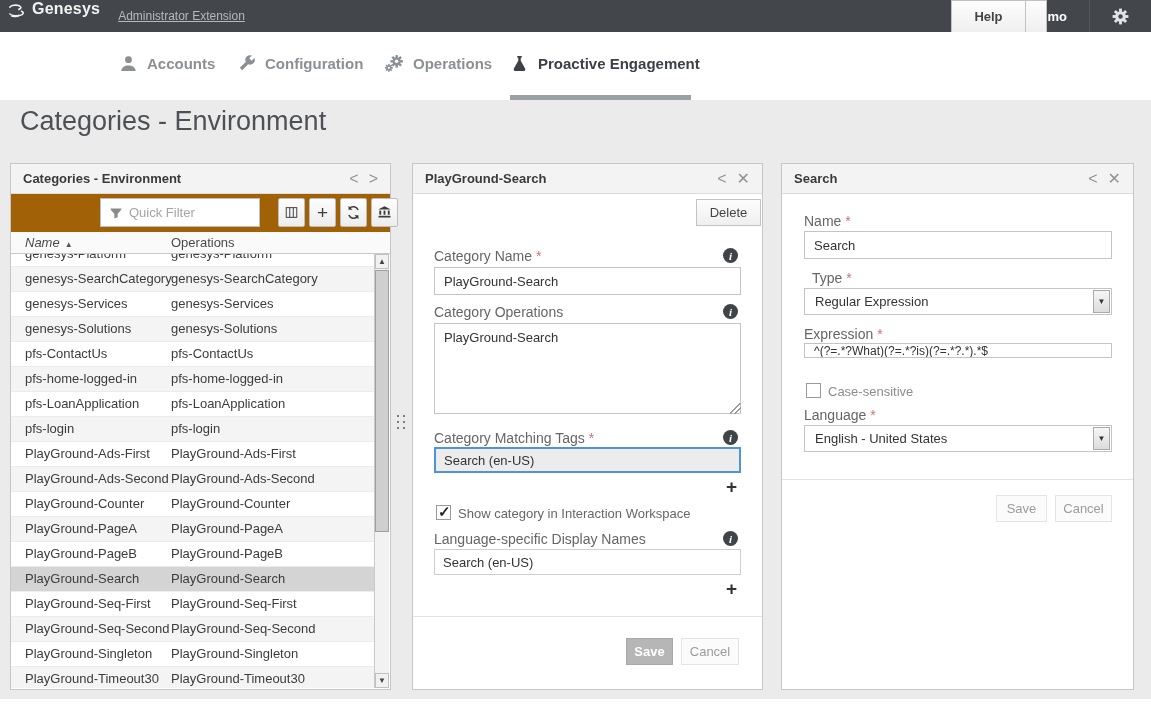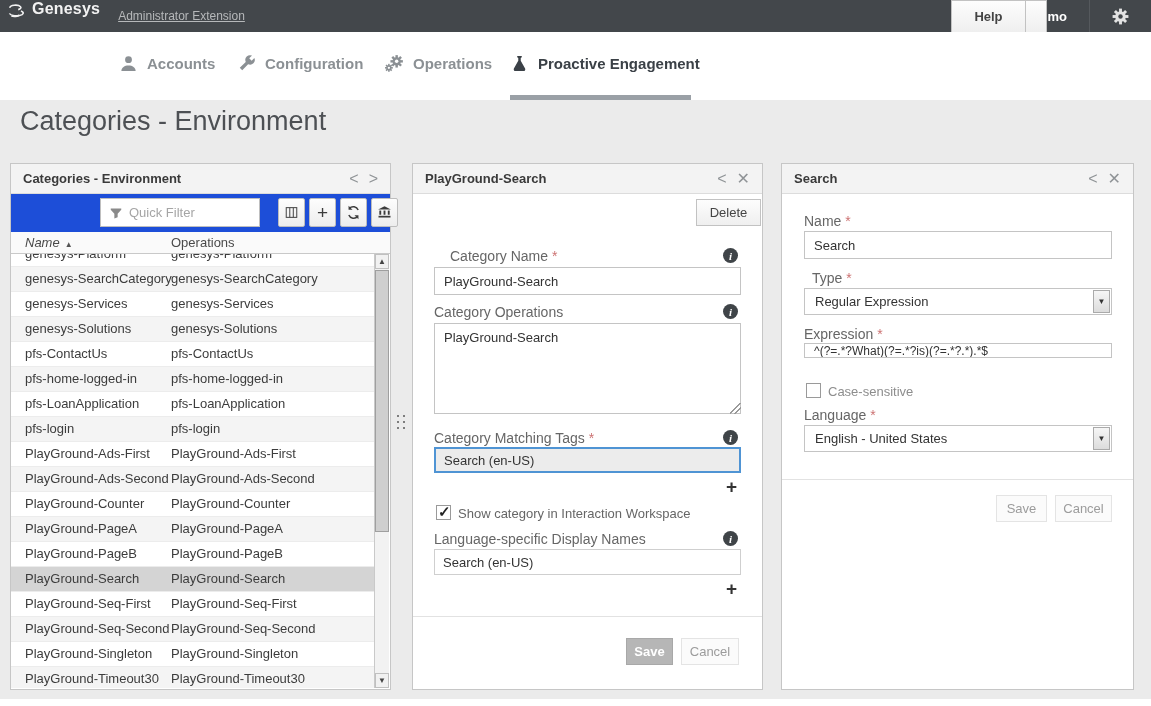--- a/index.html
+++ b/index.html
@@ -33,21 +33,21 @@
 
   
   .panel { position:absolute; top:163px; height:527px; background:#fff; border:1px solid #c6c6c6; }
   .panel-header { position:absolute; left:0; top:0; right:0; height:30px; background:#f3f3f3; border-bottom:1px solid #dcdcdc; display:flex; align-items:center; }
   .panel-title { font-size:13px; font-weight:bold; color:#3a3a3a; padding-left:12px; }
   .panel-header-icons { margin-left:auto; display:flex; align-items:center; gap:10px; padding-right:12px; }
   .hdr-ico { color:#8f9396; font-size:16px; line-height:1; cursor:pointer; font-weight:normal; }
 
   
   #list-panel { left:10px; width:381px; }
-  .toolbar { position:absolute; left:0; top:30px; right:0; height:38px; background:#1d4ed8; }
+  .toolbar { position:absolute; left:0; top:30px; right:0; height:38px; background:#a16207; }
   .quickfilter { position:absolute; left:89px; top:4px; width:160px; height:29px; border:1px solid #bfbfbf; background:#fff; display:flex; align-items:center; }
   .quickfilter svg { width:12px; height:12px; fill:#8a8a8a; margin:0 7px 0 9px; flex:none; }
   .quickfilter input { border:none; outline:none; width:100%; height:100%; font-size:13px; color:#444; font-family:"Liberation Sans",sans-serif; }
   .quickfilter input::placeholder { color:#a5a5a5; }
   .tool-btn { position:absolute; top:4px; width:27px; height:29px; border:1px solid #bdbdbd; background:linear-gradient(#fdfdfd,#ededed); border-radius:2px; display:flex; align-items:center; justify-content:center; color:#4a4a4a; cursor:pointer; }
   .tool-btn svg { width:15px; height:15px; }
   .tool-btn .plus { font-size:19px; font-weight:normal; color:#3c3c3c; line-height:1; }
   .col-head { position:absolute; left:0; top:68px; right:0; height:22px; background:#fafafa; border-bottom:1px solid #c9c9c9; font-size:13px; color:#4a4a4a; }
   .col-head .cname { position:absolute; left:14px; top:3px; font-style:italic; }
   .col-head .sort { font-size:8px; color:#555; margin-left:5px; font-style:normal; }
@@ -331,21 +331,21 @@
     <div class="panel-header">
       <span class="panel-title">PlayGround-Search</span>
       <span class="panel-header-icons">
         <span class="hdr-ico">&lt;</span>
         <span class="hdr-ico">✕</span>
       </span>
     </div>
 
     <div class="btn" style="left:283px; top:35px; width:65px; height:27px;">Delete</div>
 
-    <div class="flabel" style="left:37px; top:84px;"><span>Category Name</span><span class="req">*</span></div>
+    <div class="flabel" style="left:21px; top:84px;"><span>Category Name</span><span class="req">*</span></div>
     <div class="info-ico" style="left:310px; top:84px;">i</div>
     <input class="tinput" style="left: 21px; top: 103px; width: 307px; height: 28px;" value="PlayGround-Search">
 
     <div class="flabel" style="left:21px; top:140px;">Category Operations</div>
     <div class="info-ico" style="left:310px; top:140px;">i</div>
     <textarea class="tarea" style="left: 21px; top: 159px; width: 307px; height: 91px;">PlayGround-Search</textarea>
     <div class="grip" style="left:317px; top:239px;"></div>
 
     <div class="flabel" style="left:21px; top:266px;"><span>Category Matching Tags</span><span class="req">*</span></div>
     <div class="info-ico" style="left:310px; top:266px;">i</div>

